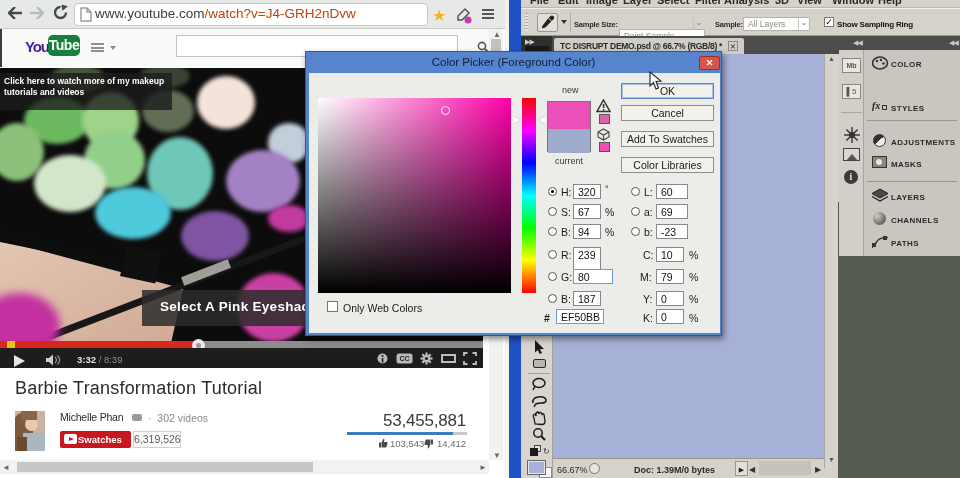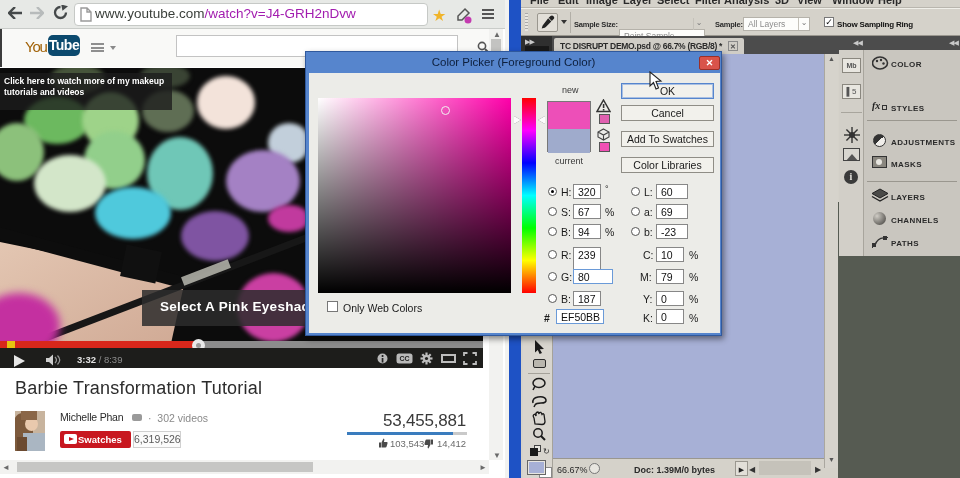--- a/index.html
+++ b/index.html
@@ -3,25 +3,25 @@
 *{margin:0;padding:0;box-sizing:border-box}
 html,body{width:960px;height:478px;overflow:hidden}
 body{font-family:"Liberation Sans",sans-serif;background:#1e52c5}
 .a{position:absolute}
 #scr{position:absolute;top:0;left:0;width:960px;height:478px}
 
 #browser{left:0;top:0;width:505px;height:478px;background:#fff}
 #btoolbar{left:0;top:0;width:505px;height:29px;background:#e7e9e6;border-bottom:1px solid #c9ccc9}
 #urlbar{left:74px;top:3px;width:354px;height:23px;background:#fff;border:1px solid #c6c9c6;border-radius:4px}
 #urltxt{left:95px;top:6px;font-size:13.5px;color:#3a3f3a;white-space:nowrap}
-#urltxt span{color:#a21caf}
+#urltxt span{color:#c2410c}
 
 #ythead{left:0;top:29px;width:503px;height:38px;background:#f9f9f7;border-left:2px solid #3c3c3c}
-#ytlogo{left:23px;top:9px;font-size:15px;font-weight:normal;color:#a16207;letter-spacing:-1.2px}
-#tubebox{left:46px;top:6px;width:32px;height:21px;background:#0c4a6e;border-radius:5px;color:#fff;font-size:14px;font-weight:bold;text-align:center;line-height:21px;letter-spacing:-0.5px}
+#ytlogo{left:23px;top:9px;font-size:15px;font-weight:bold;color:#4c1d95;letter-spacing:-1.2px}
+#tubebox{left:46px;top:6px;width:32px;height:21px;background:#15803d;border-radius:5px;color:#fff;font-size:14px;font-weight:bold;text-align:center;line-height:21px;letter-spacing:-0.5px}
 #guide{left:89px;top:14px;width:13px;height:10px}
 #guide div{height:2px;background:#8f8f8f;margin-bottom:1.5px}
 #searchbox{left:174px;top:6px;width:282px;height:22px;background:#fff;border:1px solid #c3c3c3}
 
 #video{left:0;top:68px;width:483px;height:280px;background:#0c0c0c;overflow:hidden}
 .pan{position:absolute;border-radius:50%;filter:blur(2px)}
 #overlay1{left:0;top:5px;width:172px;height:37px;background:rgba(28,28,28,.78);color:#fff;font-size:8.5px;font-weight:bold;padding:3px 0 0 4px;line-height:10.5px}
 #caption{left:142px;top:222px;width:341px;height:36px;background:rgba(45,45,45,.85)}
 #captxt{left:18px;top:9px;font-size:13.5px;font-weight:bold;color:#fff;letter-spacing:.3px}
 

